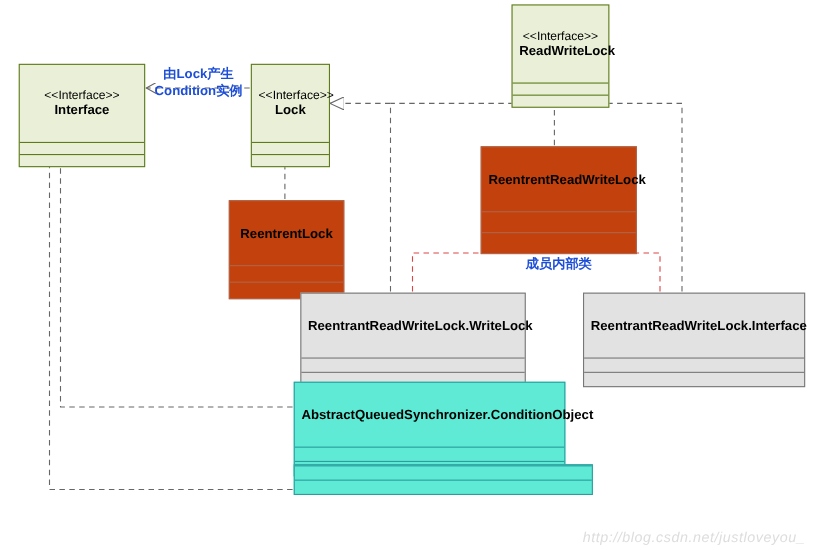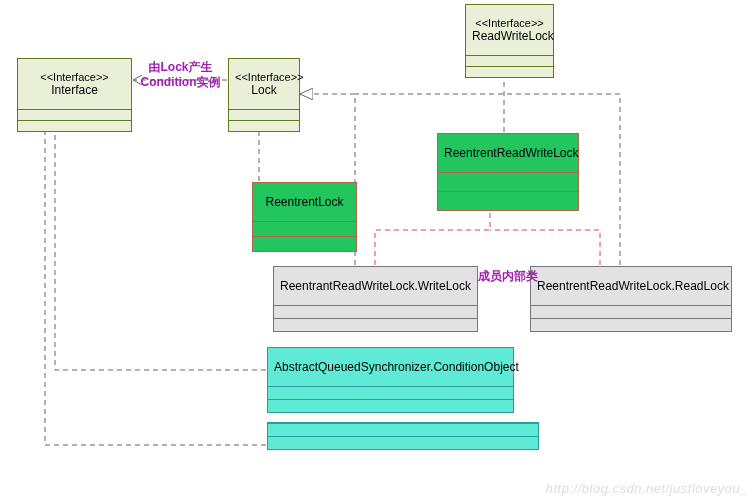--- a/index.html
+++ b/index.html
@@ -16,63 +16,63 @@
   .box {
     position: absolute;
     border: 1px solid #333;
     background: #fff;
   }
   .iface {
     background: #eaf0d8;
     border-color: #5d7b1a;
   }
   .cls-orange {
-    background: #22c55e;
+    background: #c2410c;
     border-color: #b0644a;
   }
   .cls-cyan {
     background: #5eead4;
     border-color: #2a9d9d;
   }
   .cls-gray {
     background: #e2e2e2;
     border-color: #777;
   }
   .title {
     text-align: center;
-    padding: 12px 6px;
+    padding: 22px 6px;
     border-bottom: 1px solid inherit;
   }
   .stereo {
     display: block;
     font-size: 11px;
   }
   .name {
     display: block;
-    font-weight: normal;
+    font-weight: bold;
   }
   .compartment {
     height: 10px;
     border-top: 1px solid;
   }
   .iface .compartment { border-color: #5d7b1a; }
   .cls-orange .compartment { border-color: #b0644a; }
   .cls-cyan .compartment { border-color: #2a9d9d; }
   .cls-gray .compartment { border-color: #777; }
   .annotation {
     position: absolute;
-    color: #a21caf;
+    color: #1d4ed8;
     font-weight: bold;
     font-size: 12px;
     text-align: center;
     line-height: 15px;
   }
   .watermark {
     position: absolute;
-    right: 4px;
+    right: 20px;
     bottom: 4px;
     color: #ddd;
     font-size: 13px;
     font-style: italic;
     letter-spacing: 0.5px;
   }
   svg {
     position: absolute;
     top: 0;
     left: 0;
@@ -133,21 +133,21 @@
 
 <div class="box iface" style="left:465px; top:4px; width:87px;">
   <div class="title">
     <span class="stereo">&lt;&lt;Interface&gt;&gt;</span>
     <span class="name">ReadWriteLock</span>
   </div>
   <div class="compartment"></div>
   <div class="compartment"></div>
 </div>
 
-<div class="box cls-orange" style="left:208px; top:182px; width:103px;margin-left:44px;">
+<div class="box cls-orange" style="left:208px; top:182px; width:103px;">
   <div class="title">
     <span class="name">ReentrentLock</span>
   </div>
   <div class="compartment" style="height:14px;"></div>
   <div class="compartment" style="height:14px;"></div>
 </div>
 
 <div class="box cls-orange" style="left:437px; top:133px; width:140px;">
   <div class="title">
     <span class="name">ReentrentReadWriteLock</span>
@@ -159,36 +159,36 @@
 <div class="box cls-gray" style="left:273px; top:266px; width:203px;">
   <div class="title">
     <span class="name">ReentrantReadWriteLock.WriteLock</span>
   </div>
   <div class="compartment" style="height:12px;"></div>
   <div class="compartment" style="height:12px;"></div>
 </div>
 
 <div class="box cls-gray" style="left:530px; top:266px; width:200px;">
   <div class="title">
-    <span class="name">ReentrentReadWriteLock.ReadLock</span>
+    <span class="name">ReentrantReadWriteLock.Interface</span>
   </div>
   <div class="compartment" style="height:12px;"></div>
   <div class="compartment" style="height:12px;"></div>
 </div>
 
 <div class="box cls-cyan" style="left:267px; top:347px; width:245px;">
   <div class="title">
     <span class="name">AbstractQueuedSynchronizer.ConditionObject</span>
   </div>
   <div class="compartment" style="height:12px;"></div>
   <div class="compartment" style="height:12px;"></div>
 </div>
 
 <div class="box cls-cyan" style="left:267px; top:422px; width:270px;">
   <div class="compartment" style="height:12px;"></div>
   <div class="compartment" style="height:12px;"></div>
 </div>
 
 <div class="annotation" style="left:133px; top:60px; width:95px; white-space:pre-line;">由Lock产生
 Condition实例</div>
-<div class="annotation" style="left:478px; top:233px;margin-top:36px;">成员内部类</div>
+<div class="annotation" style="left:478px; top:233px;">成员内部类</div>
 
 <div class="watermark">http://blog.csdn.net/justloveyou_</div>
 
 </body></html>

